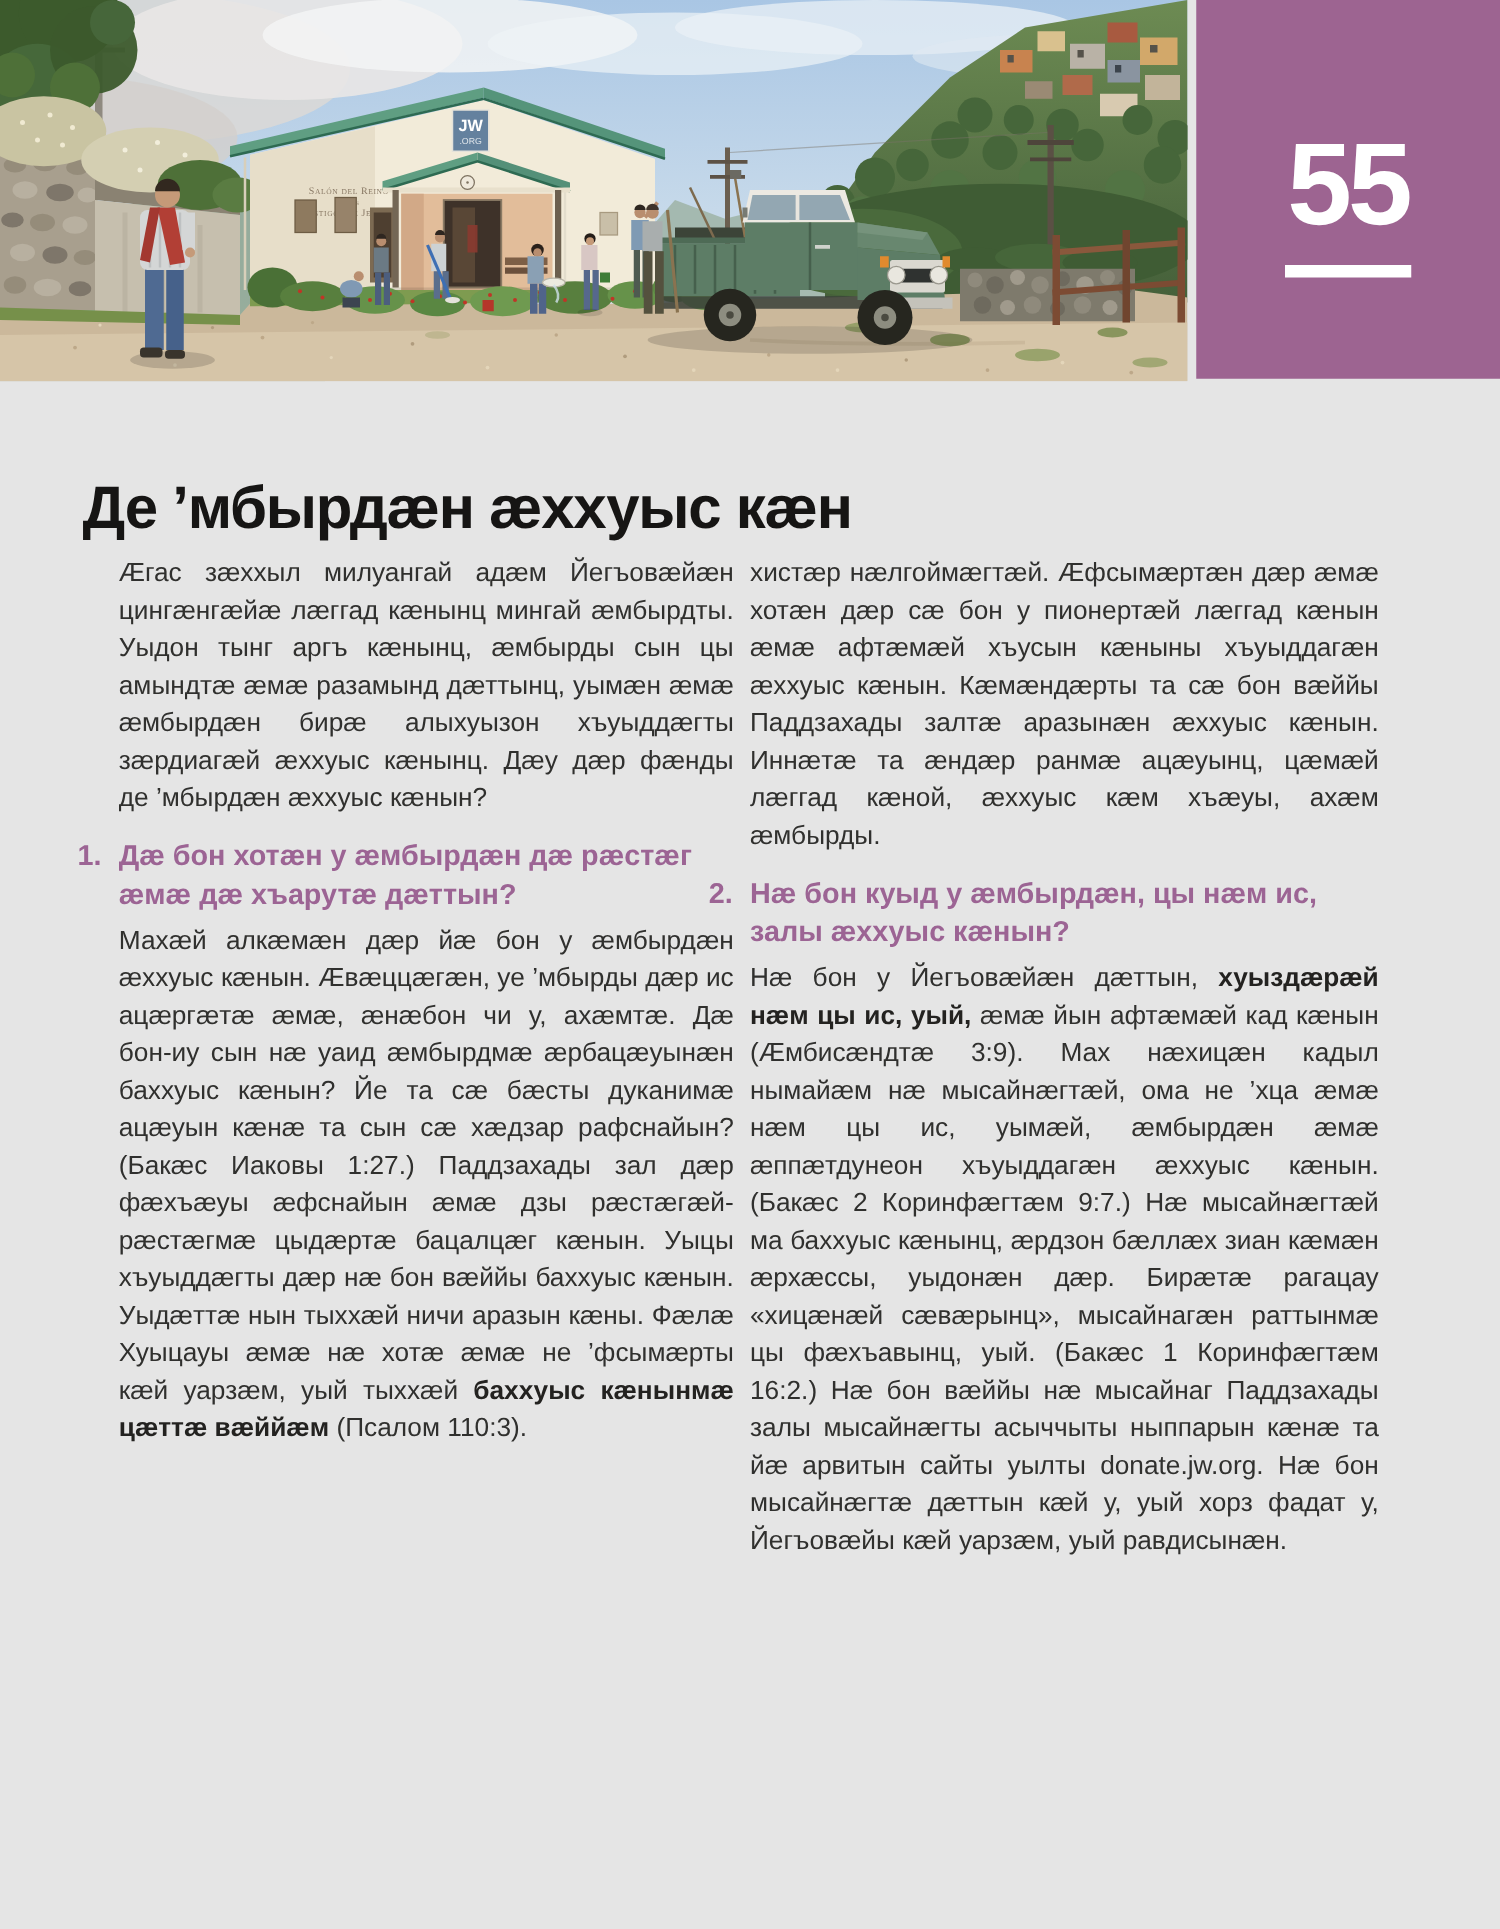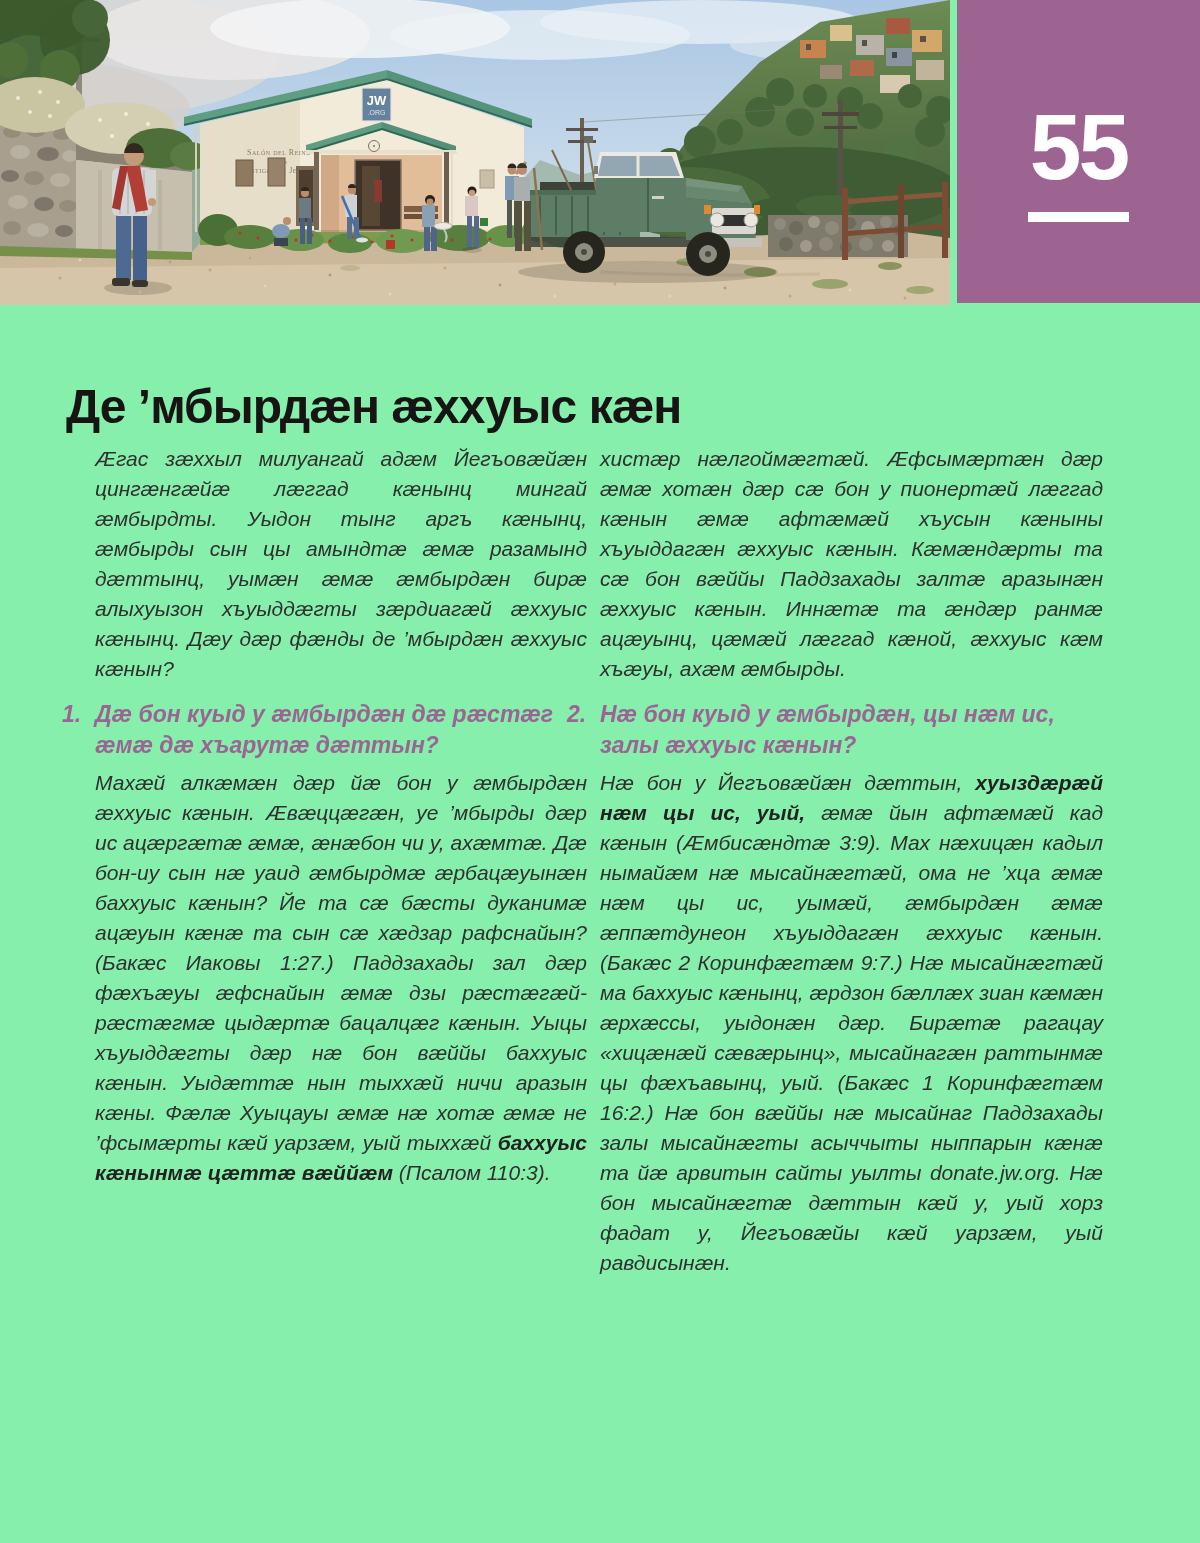--- a/index.html
+++ b/index.html
@@ -1,36 +1,36 @@
 <!DOCTYPE html>
 <html lang="os"><head>
 <meta charset="utf-8">
 <style>
   html,body{margin:0;padding:0;background:#ffffff;}
   body{width:1200px;height:1543px;position:relative;font-family:"Liberation Sans",sans-serif;overflow:hidden;}
 
-  .page{position:absolute;inset:0;background:#86efac;}
+  .page{position:absolute;inset:0;background:#e5e5e5;}
 
   
   .photo-wrap{position:absolute;left:0;top:0;width:950px;height:305px;overflow:hidden;}
   .photo-wrap svg{display:block;}
 
   
   .badge{position:absolute;left:957px;top:0;width:243px;height:303px;background:#9d6491;
          display:flex;flex-direction:column;align-items:center;justify-content:center;}
   .badge-inner{transform:translateY(10px);display:flex;flex-direction:column;align-items:center;}
   .badge-number{color:#ffffff;font-size:93px;font-weight:bold;line-height:1;letter-spacing:-3px;}
   .badge-rule{width:101px;height:10px;background:#ffffff;margin-top:18px;}
 
   
   .title{position:absolute;left:66px;top:350px;font-size:48px;line-height:1.05;font-weight:bold;
          color:#161514;letter-spacing:-1px;white-space:nowrap;text-align:center;}
 
   .col{position:absolute;top:444px;font-size:21px;line-height:30px;color:#30302e;
-       text-align:justify;font-style:italic;}
+       text-align:justify;}
   .col-left{left:95px;width:492px;}
   .col-right{left:600px;width:503px;}
 
   .body-para{margin:0 0 5px 0;}
   .body-para b{font-weight:bold;color:#232220;}
 
   .subheading{position:relative;margin:15px 0 7px -33px;padding-left:33px;
               font-size:23px;line-height:31px;font-weight:bold;color:#9c6494;text-align:left;}
   .q-num{position:absolute;left:0;top:0;}
 
@@ -447,21 +447,21 @@
     <div class="badge-inner">
       <div class="badge-number">55</div>
       <div class="badge-rule"></div>
     </div>
   </div>
 
   <h1 class="title">Де ’мбырдæн æххуыс кæн</h1>
 
   <div class="col col-left" id="col-left">
       <p class="body-para"><span>Æгас зæххыл милуангай адæм Йегъовæйæн цингæнгæйæ лæггад кæнынц мингай æмбырдты. Уыдон тынг аргъ кæнынц, æмбырды сын цы амындтæ æмæ разамынд дæттынц, уымæн æмæ æмбырдæн бирæ алыхуызон хъуыддæгты зæрдиагæй æххуыс кæнынц. Дæу дæр фæнды де ’мбырдæн æххуыс кæнын?</span></p>
-      <h2 class="subheading"><span class="q-num">1.</span><span>Дæ бон куыд у æмбырдæн дæ рæстæг æмæ дæ хъарутæ дæттын?</span></h2>
+      <h2 class="subheading"><span class="q-num">1.</span><span>Дæ бон хотæн у æмбырдæн дæ рæстæг æмæ дæ хъарутæ дæттын?</span></h2>
       <p class="body-para"><span>Махæй алкæмæн дæр йæ бон у æмбырдæн æххуыс кæнын. Æвæццæгæн, уе ’мбырды дæр ис ацæргæтæ æмæ, æнæбон чи у, ахæмтæ. Дæ бон-иу сын нæ уаид æмбырдмæ æрбацæуынæн баххуыс кæнын? Йе та сæ бæсты дуканимæ ацæуын кæнæ та сын сæ хæдзар рафснайын? (Бакæс Иаковы 1:27.) Паддзахады зал дæр фæхъæуы æфснайын æмæ дзы рæстæгæй-рæстæгмæ цыдæртæ бацалцæг кæнын. Уыцы хъуыддæгты дæр нæ бон вæййы баххуыс кæнын. Уыдæттæ нын тыххæй ничи аразын кæны. Фæлæ Хуыцауы æмæ нæ хотæ æмæ не ’фсымæрты кæй уарзæм, уый тыххæй </span><b>баххуыс кæнынмæ цæттæ вæййæм</b><span> (Псалом 110:3).</span></p>
     </div>
   <div class="col col-right" id="col-right">
       <p class="body-para"><span>хистæр нæлгоймæгтæй. Æфсымæртæн дæр æмæ хотæн дæр сæ бон у пионертæй лæггад кæнын æмæ афтæмæй хъусын кæныны хъуыддагæн æххуыс кæнын. Кæмæндæрты та сæ бон вæййы Паддзахады залтæ аразынæн æххуыс кæнын. Иннæтæ та æндæр ранмæ ацæуынц, цæмæй лæггад кæной, æххуыс кæм хъæуы, ахæм æмбырды.</span></p>
       <h2 class="subheading"><span class="q-num">2.</span><span>Нæ бон куыд у æмбырдæн, цы нæм ис, залы æххуыс кæнын?</span></h2>
       <p class="body-para"><span>Нæ бон у Йегъовæйæн дæттын, </span><b>хуыздæрæй нæм цы ис, уый,</b><span> æмæ йын афтæмæй кад кæнын (Æмбисæндтæ 3:9). Мах нæхицæн кадыл нымайæм нæ мысайнæгтæй, ома не ’хца æмæ нæм цы ис, уымæй, æмбырдæн æмæ æппæтдунеон хъуыддагæн æххуыс кæнын. (Бакæс 2 Коринфæгтæм 9:7.) Нæ мысайнæгтæй ма баххуыс кæнынц, æрдзон бæллæх зиан кæмæн æрхæссы, уыдонæн дæр. Бирæтæ рагацау «хицæнæй сæвæрынц», мысайнагæн раттынмæ цы фæхъавынц, уый. (Бакæс 1 Коринфæгтæм 16:2.) Нæ бон вæййы нæ мысайнаг Паддзахады залы мысайнæгты асыччыты ныппарын кæнæ та йæ арвитын сайты уылты donate.jw.org. Нæ бон мысайнæгтæ дæттын кæй у, уый хорз фадат у, Йегъовæйы кæй уарзæм, уый равдисынæн.</span></p>
     </div>
 
 </div>
 

